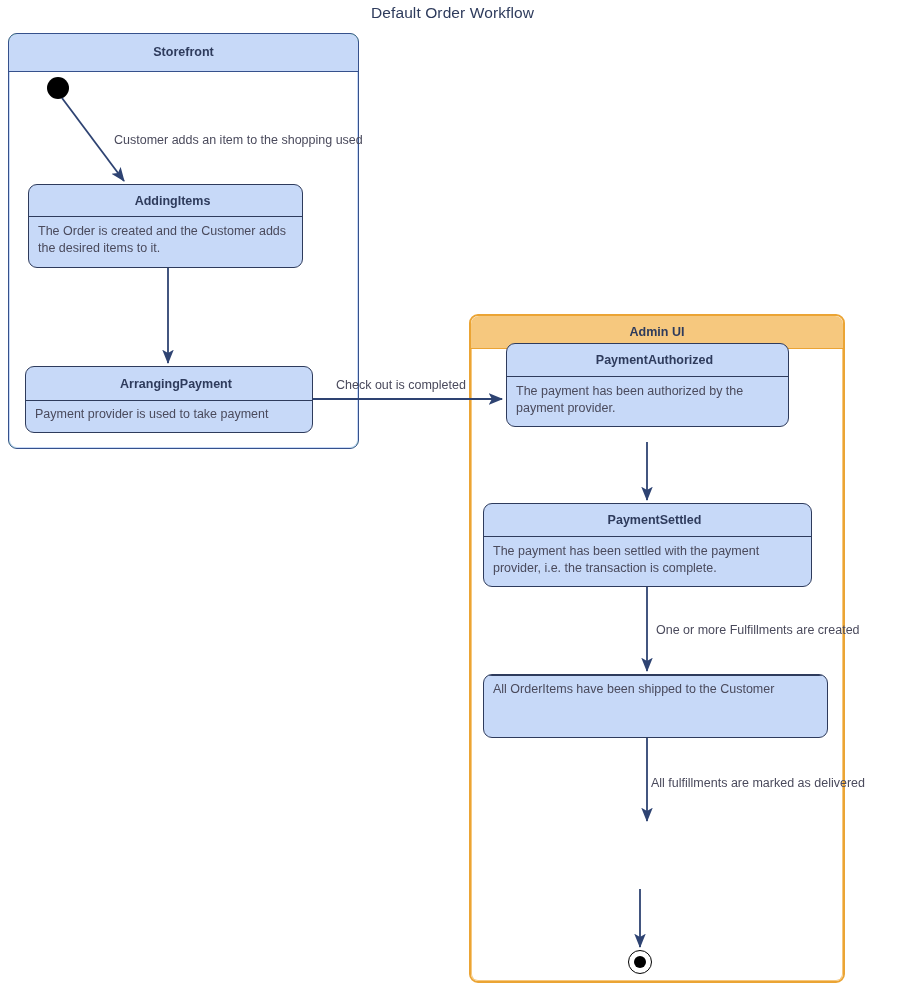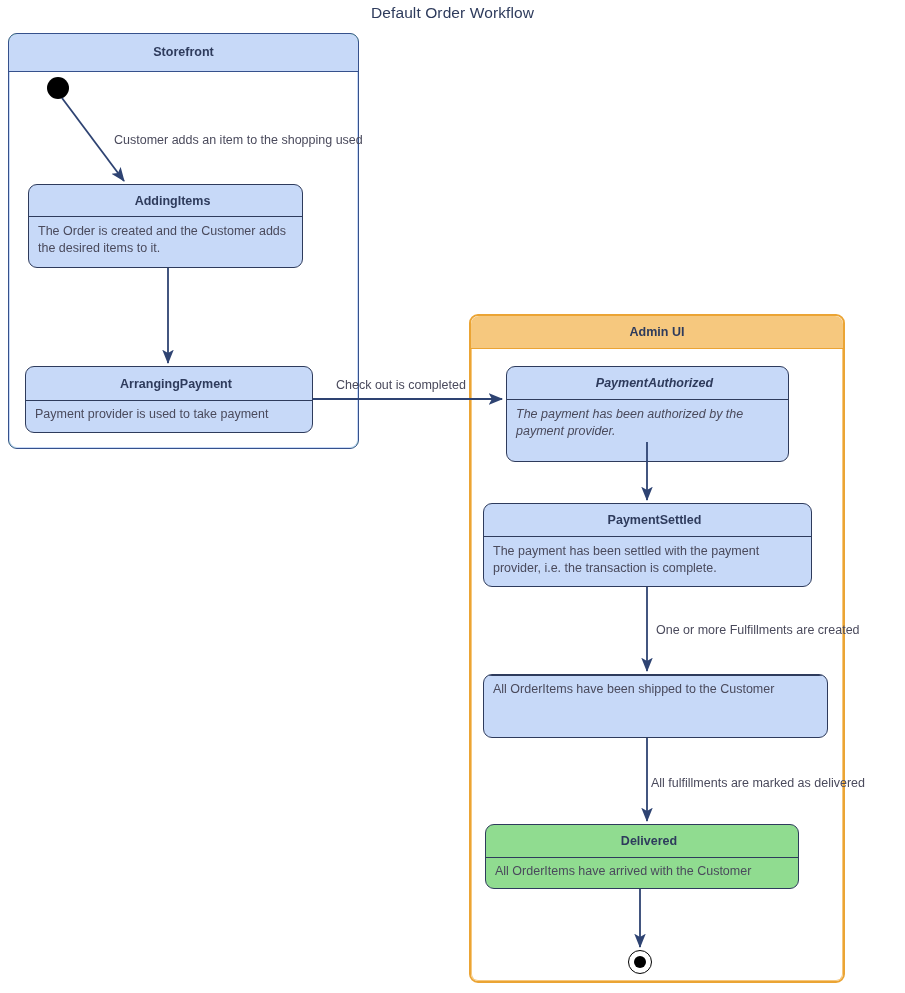--- a/index.html
+++ b/index.html
@@ -204,38 +204,34 @@
   <div class="state" style="left:25px; top:366px; width:288px; height:67px;">
     <div class="state-title" style="height:33px;">ArrangingPayment</div>
     <div class="state-desc" style="height:34px; padding-top:5px;">Payment provider is used to take payment</div>
   </div>
 
   <div class="region" id="region-admin">
     <div class="region-header">Admin UI</div>
     <div class="region-body"></div>
   </div>
 
-  <div class="state" style="left:506px; top:366px; width:283px; height:96px;font-style:italic;">
+  <div class="state" style="left:506px; top:343px; width:283px; height:84px;">
     <div class="state-title" style="height:32px;">PaymentAuthorized</div>
     <div class="state-desc" style="height:52px;">The payment has been authorized by the payment provider.</div>
   </div>
 
   <div class="state" style="left:483px; top:503px; width:329px; height:84px;">
     <div class="state-title" style="height:32px;">PaymentSettled</div>
     <div class="state-desc" style="height:52px;">The payment has been settled with the payment provider, i.e. the transaction is complete.</div>
   </div>
 
   <div class="state" style="left:483px; top:674px; width:345px; height:64px;">
     <div class="state-desc" style="height:32px; padding-top:5px;">All OrderItems have been shipped to the Customer</div>
   </div>
 
-  <div class="state green" style="left:485px; top:824px; width:314px; height:65px;">
-    <div class="state-title" style="height:32px;">Delivered</div>
-    <div class="state-desc" style="height:33px; padding-top:5px;">All OrderItems have arrived with the Customer</div>
-  </div>
 
   <div class="final-state" style="left:628px; top:950px;"></div>
 
   <div class="edge-label" style="left:114px; top:134px;">Customer adds an item to the shopping used</div>
 
   <div class="edge-label" style="left:336px; top:379px;">Check out is completed</div>
 
   <div class="edge-label" style="left:656px; top:624px;">One or more Fulfillments are created</div>
 
   <div class="edge-label" style="left:651px; top:777px;">All fulfillments are marked as delivered</div>

